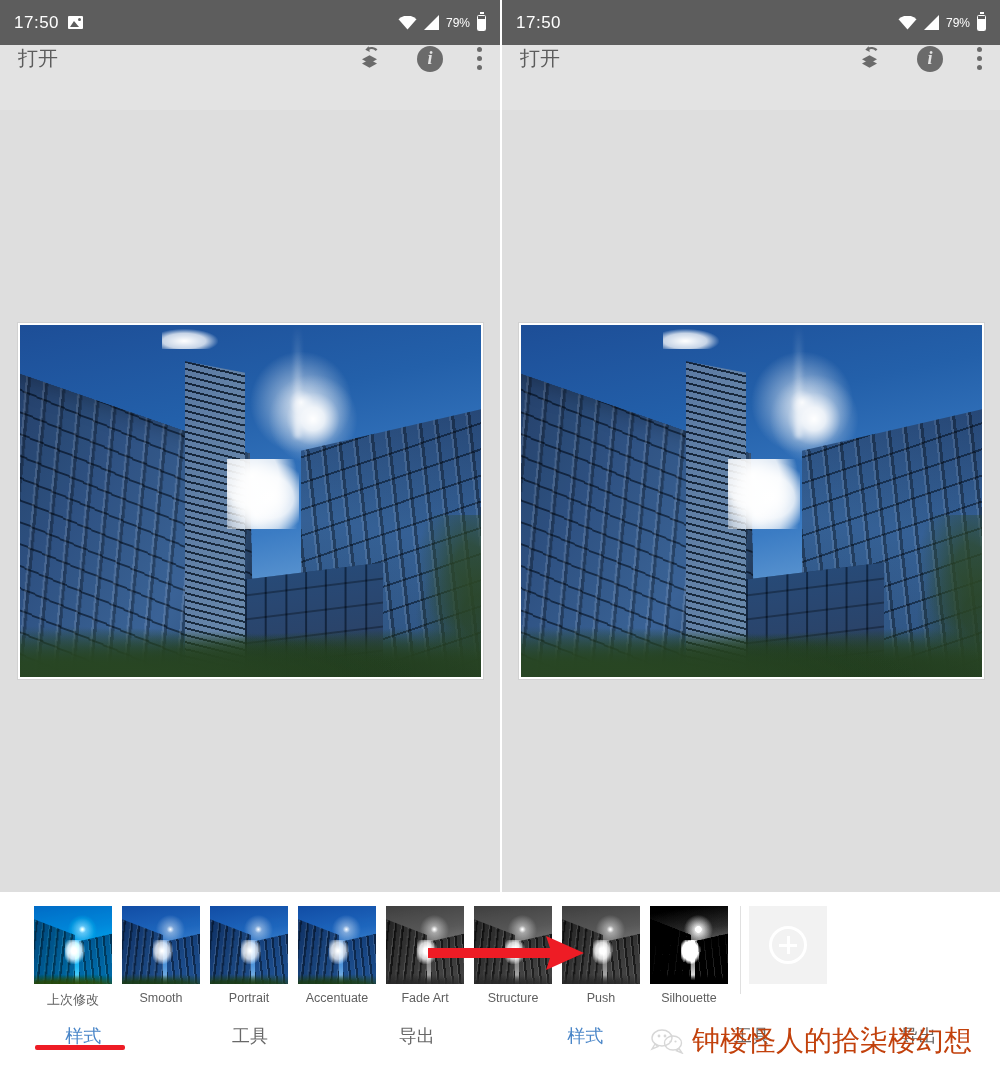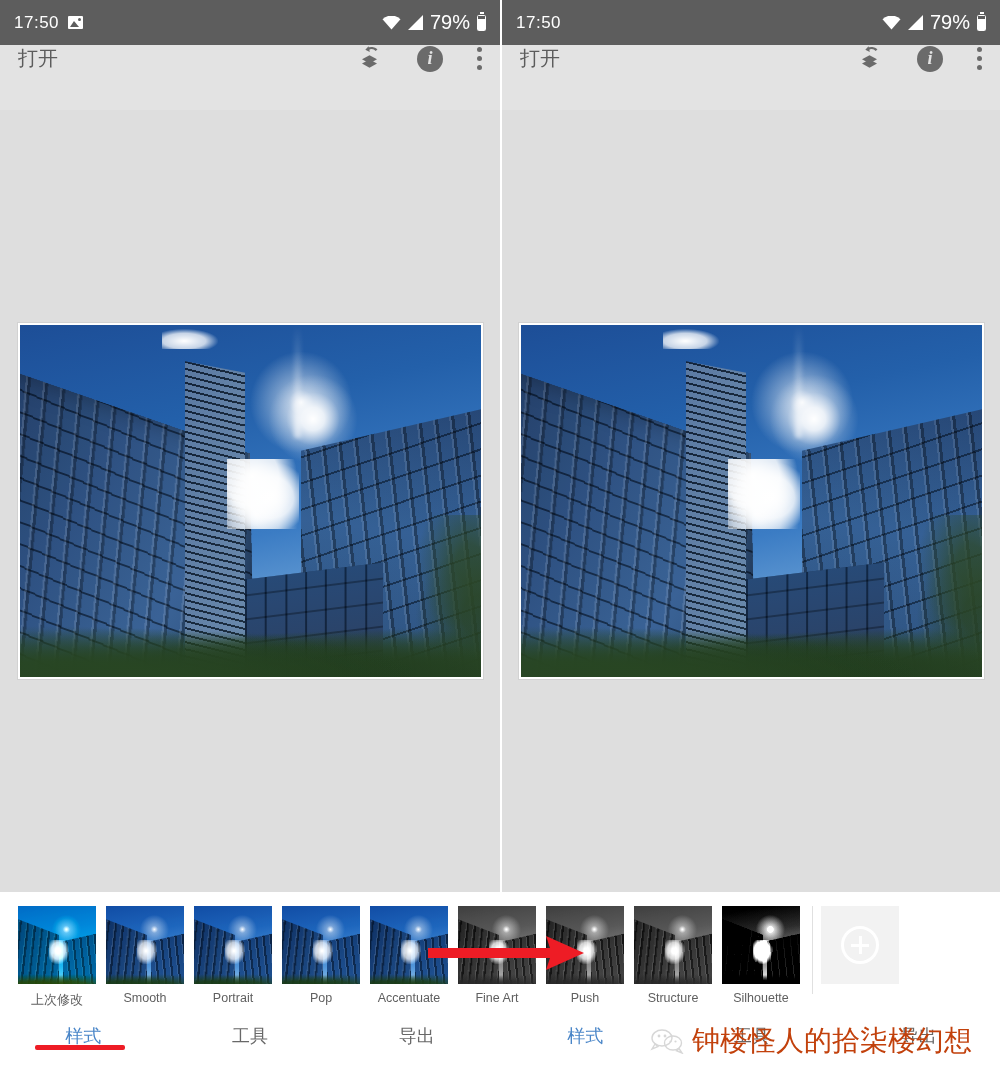--- a/index.html
+++ b/index.html
@@ -32,21 +32,21 @@
   .ic-photo:before{
     content:""; position:absolute; right:2.5px; top:2px; width:3px; height:3px;
     border-radius:50%; background:#5d5d5d;
   }
   .ic-wifi { width:19px; height:14px; position:relative; }
   .ic-wifi svg { display:block; }
   .ic-signal {
     width:0; height:0; border-left:15px solid transparent;
     border-bottom:15px solid #ffffff;
   }
-  .battery-pct { font-size:20px; }
+  .battery-pct { font-size:12px; }
   .ic-battery {
     width:9px; height:16px; border:1.6px solid #ffffff; border-radius:1.5px;
     position:relative; background:linear-gradient(to top,#ffffff 78%,transparent 78%);
   }
   .ic-battery:before{
     content:""; position:absolute; top:-4px; left:2px; width:4px; height:2.5px; background:#ffffff;
   }
 
   
   .appbar {
@@ -340,21 +340,21 @@
     </div>
   </div>
 
   <div class="tabbar right" style="left:0;">
     <span class="tab active">样式</span>
     <span class="tab">工具</span>
     <span class="tab">导出</span>
   </div>
 </div>
 
-<div class="filmstrip" id="filmstrip" style="padding-left:18px;">
+<div class="filmstrip" id="filmstrip" style="padding-left:34px;">
     <div class="preset cn">
       <div class="thumb">
         <div class="mini" style="filter: saturate(1.7) hue-rotate(-18deg) brightness(1.12);">
           <div style="position:absolute;inset:0;background:radial-gradient(circle at 62% 30%,rgba(255,255,255,.95) 0%,rgba(255,255,255,.4) 5%,rgba(255,255,255,0) 20%),linear-gradient(170deg,#1d4e97,#2a66ae 35%,#5c95cd 75%,#a9c9e4);"></div>
           <div style="position:absolute;left:-8%;top:14%;width:60%;height:90%;background:repeating-linear-gradient(96deg,rgba(255,255,255,.12) 0 1px,rgba(0,0,0,.42) 1px 3px,rgba(255,255,255,0) 3px 7px),linear-gradient(120deg,#16325c,#2d5689);transform:skewY(21deg);transform-origin:left top;"></div>
           <div style="position:absolute;right:-4%;top:34%;width:46%;height:70%;background:repeating-linear-gradient(84deg,rgba(255,255,255,.1) 0 1px,rgba(0,0,0,.4) 1px 3px,rgba(255,255,255,0) 3px 7px),linear-gradient(200deg,#1d3f6f,#2d5a91);transform:skewY(-13deg);transform-origin:right top;"></div>
           <div style="position:absolute;left:40%;top:44%;width:26%;height:30%;background:radial-gradient(ellipse at 45% 45%,#fff 0%,rgba(255,255,255,.7) 45%,rgba(255,255,255,0) 75%);"></div>
           <div style="position:absolute;left:0;bottom:0;width:100%;height:16%;background:radial-gradient(ellipse at 20% 110%,rgba(35,62,30,.9) 0 20%,rgba(35,62,30,0) 60%),radial-gradient(ellipse at 70% 112%,rgba(38,66,34,.85) 0 20%,rgba(38,66,34,0) 60%);"></div>
         </div>
       </div>
@@ -387,69 +387,57 @@
     <div class="preset">
       <div class="thumb">
         <div class="mini" style="filter: saturate(1.15) contrast(1.05);">
           <div style="position:absolute;inset:0;background:radial-gradient(circle at 62% 30%,rgba(255,255,255,.95) 0%,rgba(255,255,255,.4) 5%,rgba(255,255,255,0) 20%),linear-gradient(170deg,#1d4e97,#2a66ae 35%,#5c95cd 75%,#a9c9e4);"></div>
           <div style="position:absolute;left:-8%;top:14%;width:60%;height:90%;background:repeating-linear-gradient(96deg,rgba(255,255,255,.12) 0 1px,rgba(0,0,0,.42) 1px 3px,rgba(255,255,255,0) 3px 7px),linear-gradient(120deg,#16325c,#2d5689);transform:skewY(21deg);transform-origin:left top;"></div>
           <div style="position:absolute;right:-4%;top:34%;width:46%;height:70%;background:repeating-linear-gradient(84deg,rgba(255,255,255,.1) 0 1px,rgba(0,0,0,.4) 1px 3px,rgba(255,255,255,0) 3px 7px),linear-gradient(200deg,#1d3f6f,#2d5a91);transform:skewY(-13deg);transform-origin:right top;"></div>
           <div style="position:absolute;left:40%;top:44%;width:26%;height:30%;background:radial-gradient(ellipse at 45% 45%,#fff 0%,rgba(255,255,255,.7) 45%,rgba(255,255,255,0) 75%);"></div>
           <div style="position:absolute;left:0;bottom:0;width:100%;height:16%;background:radial-gradient(ellipse at 20% 110%,rgba(35,62,30,.9) 0 20%,rgba(35,62,30,0) 60%),radial-gradient(ellipse at 70% 112%,rgba(38,66,34,.85) 0 20%,rgba(38,66,34,0) 60%);"></div>
         </div>
       </div>
-      <div class="plabel">Pop</div>
-    </div>
-    <div class="preset">
-      <div class="thumb">
-        <div class="mini" style="filter: saturate(1.15) contrast(1.05);">
-          <div style="position:absolute;inset:0;background:radial-gradient(circle at 62% 30%,rgba(255,255,255,.95) 0%,rgba(255,255,255,.4) 5%,rgba(255,255,255,0) 20%),linear-gradient(170deg,#1d4e97,#2a66ae 35%,#5c95cd 75%,#a9c9e4);"></div>
-          <div style="position:absolute;left:-8%;top:14%;width:60%;height:90%;background:repeating-linear-gradient(96deg,rgba(255,255,255,.12) 0 1px,rgba(0,0,0,.42) 1px 3px,rgba(255,255,255,0) 3px 7px),linear-gradient(120deg,#16325c,#2d5689);transform:skewY(21deg);transform-origin:left top;"></div>
-          <div style="position:absolute;right:-4%;top:34%;width:46%;height:70%;background:repeating-linear-gradient(84deg,rgba(255,255,255,.1) 0 1px,rgba(0,0,0,.4) 1px 3px,rgba(255,255,255,0) 3px 7px),linear-gradient(200deg,#1d3f6f,#2d5a91);transform:skewY(-13deg);transform-origin:right top;"></div>
-          <div style="position:absolute;left:40%;top:44%;width:26%;height:30%;background:radial-gradient(ellipse at 45% 45%,#fff 0%,rgba(255,255,255,.7) 45%,rgba(255,255,255,0) 75%);"></div>
-          <div style="position:absolute;left:0;bottom:0;width:100%;height:16%;background:radial-gradient(ellipse at 20% 110%,rgba(35,62,30,.9) 0 20%,rgba(35,62,30,0) 60%),radial-gradient(ellipse at 70% 112%,rgba(38,66,34,.85) 0 20%,rgba(38,66,34,0) 60%);"></div>
-        </div>
-      </div>
       <div class="plabel">Accentuate</div>
     </div>
     <div class="preset">
       <div class="thumb">
         <div class="mini" style="filter: grayscale(1) contrast(1.18);">
           <div style="position:absolute;inset:0;background:radial-gradient(circle at 62% 30%,rgba(255,255,255,.95) 0%,rgba(255,255,255,.4) 5%,rgba(255,255,255,0) 20%),linear-gradient(170deg,#1d4e97,#2a66ae 35%,#5c95cd 75%,#a9c9e4);"></div>
           <div style="position:absolute;left:-8%;top:14%;width:60%;height:90%;background:repeating-linear-gradient(96deg,rgba(255,255,255,.12) 0 1px,rgba(0,0,0,.42) 1px 3px,rgba(255,255,255,0) 3px 7px),linear-gradient(120deg,#16325c,#2d5689);transform:skewY(21deg);transform-origin:left top;"></div>
           <div style="position:absolute;right:-4%;top:34%;width:46%;height:70%;background:repeating-linear-gradient(84deg,rgba(255,255,255,.1) 0 1px,rgba(0,0,0,.4) 1px 3px,rgba(255,255,255,0) 3px 7px),linear-gradient(200deg,#1d3f6f,#2d5a91);transform:skewY(-13deg);transform-origin:right top;"></div>
           <div style="position:absolute;left:40%;top:44%;width:26%;height:30%;background:radial-gradient(ellipse at 45% 45%,#fff 0%,rgba(255,255,255,.7) 45%,rgba(255,255,255,0) 75%);"></div>
           <div style="position:absolute;left:0;bottom:0;width:100%;height:16%;background:radial-gradient(ellipse at 20% 110%,rgba(35,62,30,.9) 0 20%,rgba(35,62,30,0) 60%),radial-gradient(ellipse at 70% 112%,rgba(38,66,34,.85) 0 20%,rgba(38,66,34,0) 60%);"></div>
         </div>
       </div>
-      <div class="plabel">Fine Art</div>
+      <div class="plabel">Fade Art</div>
     </div>
     <div class="preset">
       <div class="thumb">
         <div class="mini" style="filter: grayscale(1) contrast(1.18);">
           <div style="position:absolute;inset:0;background:radial-gradient(circle at 62% 30%,rgba(255,255,255,.95) 0%,rgba(255,255,255,.4) 5%,rgba(255,255,255,0) 20%),linear-gradient(170deg,#1d4e97,#2a66ae 35%,#5c95cd 75%,#a9c9e4);"></div>
           <div style="position:absolute;left:-8%;top:14%;width:60%;height:90%;background:repeating-linear-gradient(96deg,rgba(255,255,255,.12) 0 1px,rgba(0,0,0,.42) 1px 3px,rgba(255,255,255,0) 3px 7px),linear-gradient(120deg,#16325c,#2d5689);transform:skewY(21deg);transform-origin:left top;"></div>
           <div style="position:absolute;right:-4%;top:34%;width:46%;height:70%;background:repeating-linear-gradient(84deg,rgba(255,255,255,.1) 0 1px,rgba(0,0,0,.4) 1px 3px,rgba(255,255,255,0) 3px 7px),linear-gradient(200deg,#1d3f6f,#2d5a91);transform:skewY(-13deg);transform-origin:right top;"></div>
           <div style="position:absolute;left:40%;top:44%;width:26%;height:30%;background:radial-gradient(ellipse at 45% 45%,#fff 0%,rgba(255,255,255,.7) 45%,rgba(255,255,255,0) 75%);"></div>
           <div style="position:absolute;left:0;bottom:0;width:100%;height:16%;background:radial-gradient(ellipse at 20% 110%,rgba(35,62,30,.9) 0 20%,rgba(35,62,30,0) 60%),radial-gradient(ellipse at 70% 112%,rgba(38,66,34,.85) 0 20%,rgba(38,66,34,0) 60%);"></div>
         </div>
       </div>
+      <div class="plabel">Structure</div>
+    </div>
+    <div class="preset">
+      <div class="thumb">
+        <div class="mini" style="filter: grayscale(1) contrast(1.18);">
+          <div style="position:absolute;inset:0;background:radial-gradient(circle at 62% 30%,rgba(255,255,255,.95) 0%,rgba(255,255,255,.4) 5%,rgba(255,255,255,0) 20%),linear-gradient(170deg,#1d4e97,#2a66ae 35%,#5c95cd 75%,#a9c9e4);"></div>
+          <div style="position:absolute;left:-8%;top:14%;width:60%;height:90%;background:repeating-linear-gradient(96deg,rgba(255,255,255,.12) 0 1px,rgba(0,0,0,.42) 1px 3px,rgba(255,255,255,0) 3px 7px),linear-gradient(120deg,#16325c,#2d5689);transform:skewY(21deg);transform-origin:left top;"></div>
+          <div style="position:absolute;right:-4%;top:34%;width:46%;height:70%;background:repeating-linear-gradient(84deg,rgba(255,255,255,.1) 0 1px,rgba(0,0,0,.4) 1px 3px,rgba(255,255,255,0) 3px 7px),linear-gradient(200deg,#1d3f6f,#2d5a91);transform:skewY(-13deg);transform-origin:right top;"></div>
+          <div style="position:absolute;left:40%;top:44%;width:26%;height:30%;background:radial-gradient(ellipse at 45% 45%,#fff 0%,rgba(255,255,255,.7) 45%,rgba(255,255,255,0) 75%);"></div>
+          <div style="position:absolute;left:0;bottom:0;width:100%;height:16%;background:radial-gradient(ellipse at 20% 110%,rgba(35,62,30,.9) 0 20%,rgba(35,62,30,0) 60%),radial-gradient(ellipse at 70% 112%,rgba(38,66,34,.85) 0 20%,rgba(38,66,34,0) 60%);"></div>
+        </div>
+      </div>
       <div class="plabel">Push</div>
-    </div>
-    <div class="preset">
-      <div class="thumb">
-        <div class="mini" style="filter: grayscale(1) contrast(1.18);">
-          <div style="position:absolute;inset:0;background:radial-gradient(circle at 62% 30%,rgba(255,255,255,.95) 0%,rgba(255,255,255,.4) 5%,rgba(255,255,255,0) 20%),linear-gradient(170deg,#1d4e97,#2a66ae 35%,#5c95cd 75%,#a9c9e4);"></div>
-          <div style="position:absolute;left:-8%;top:14%;width:60%;height:90%;background:repeating-linear-gradient(96deg,rgba(255,255,255,.12) 0 1px,rgba(0,0,0,.42) 1px 3px,rgba(255,255,255,0) 3px 7px),linear-gradient(120deg,#16325c,#2d5689);transform:skewY(21deg);transform-origin:left top;"></div>
-          <div style="position:absolute;right:-4%;top:34%;width:46%;height:70%;background:repeating-linear-gradient(84deg,rgba(255,255,255,.1) 0 1px,rgba(0,0,0,.4) 1px 3px,rgba(255,255,255,0) 3px 7px),linear-gradient(200deg,#1d3f6f,#2d5a91);transform:skewY(-13deg);transform-origin:right top;"></div>
-          <div style="position:absolute;left:40%;top:44%;width:26%;height:30%;background:radial-gradient(ellipse at 45% 45%,#fff 0%,rgba(255,255,255,.7) 45%,rgba(255,255,255,0) 75%);"></div>
-          <div style="position:absolute;left:0;bottom:0;width:100%;height:16%;background:radial-gradient(ellipse at 20% 110%,rgba(35,62,30,.9) 0 20%,rgba(35,62,30,0) 60%),radial-gradient(ellipse at 70% 112%,rgba(38,66,34,.85) 0 20%,rgba(38,66,34,0) 60%);"></div>
-        </div>
-      </div>
-      <div class="plabel">Structure</div>
     </div>
     <div class="preset">
       <div class="thumb">
         <div class="mini" style="filter: grayscale(1) contrast(2.6) brightness(1.05);">
           <div style="position:absolute;inset:0;background:radial-gradient(circle at 62% 30%,rgba(255,255,255,.95) 0%,rgba(255,255,255,.4) 5%,rgba(255,255,255,0) 20%),linear-gradient(170deg,#1d4e97,#2a66ae 35%,#5c95cd 75%,#a9c9e4);"></div>
           <div style="position:absolute;left:-8%;top:14%;width:60%;height:90%;background:repeating-linear-gradient(96deg,rgba(255,255,255,.12) 0 1px,rgba(0,0,0,.42) 1px 3px,rgba(255,255,255,0) 3px 7px),linear-gradient(120deg,#16325c,#2d5689);transform:skewY(21deg);transform-origin:left top;"></div>
           <div style="position:absolute;right:-4%;top:34%;width:46%;height:70%;background:repeating-linear-gradient(84deg,rgba(255,255,255,.1) 0 1px,rgba(0,0,0,.4) 1px 3px,rgba(255,255,255,0) 3px 7px),linear-gradient(200deg,#1d3f6f,#2d5a91);transform:skewY(-13deg);transform-origin:right top;"></div>
           <div style="position:absolute;left:40%;top:44%;width:26%;height:30%;background:radial-gradient(ellipse at 45% 45%,#fff 0%,rgba(255,255,255,.7) 45%,rgba(255,255,255,0) 75%);"></div>
           <div style="position:absolute;left:0;bottom:0;width:100%;height:16%;background:radial-gradient(ellipse at 20% 110%,rgba(35,62,30,.9) 0 20%,rgba(35,62,30,0) 60%),radial-gradient(ellipse at 70% 112%,rgba(38,66,34,.85) 0 20%,rgba(38,66,34,0) 60%);"></div>
         </div>

